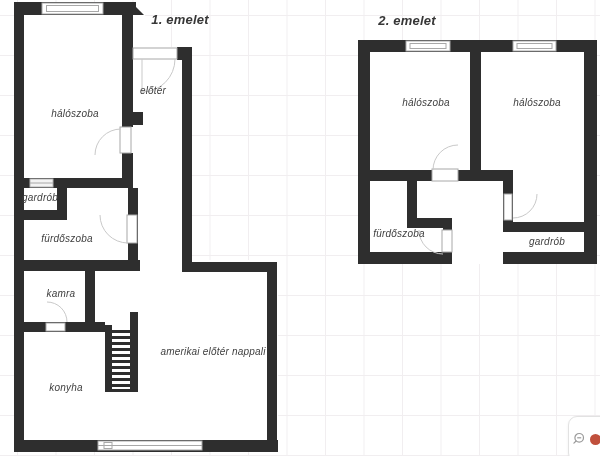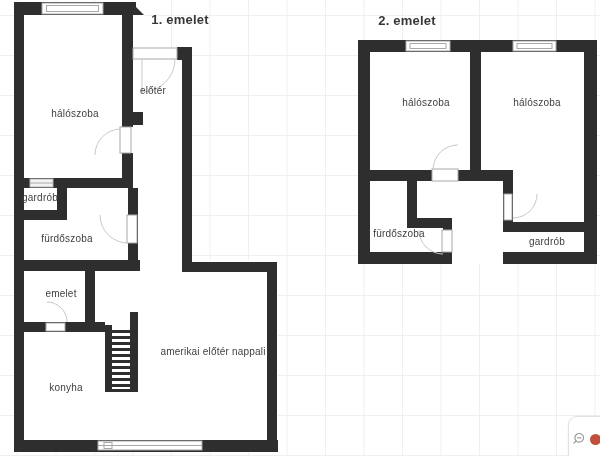--- a/index.html
+++ b/index.html
@@ -5,20 +5,21 @@
   html,body{margin:0;padding:0;}
   .stage{
     position:relative;width:600px;height:456px;overflow:hidden;
     background-color:#ffffff;
     background-image:
       linear-gradient(to right, var(--grid,#f1eef0) 1px, transparent 1px),
       linear-gradient(to bottom, var(--grid,#f1eef0) 1px, transparent 1px);
     background-size:38.5px 40px;
     background-position:17px 15px;
     font-family:"Liberation Sans", sans-serif;
+    font-style:italic;
   }
   .plan-svg{position:absolute;left:0;top:0;}
   .lbl{
     position:absolute;transform:translate(-50%,-50%);
     font-size:10px;color:#3e3e3e;white-space:nowrap;letter-spacing:.2px;
   }
   .title{
     font-size:13px;font-weight:700;color:#373737;letter-spacing:.2px;
   }
   .zoombox{
@@ -162,21 +163,21 @@
         <path class="arc" d="M 419 230 A 24 24 0 0 0 443 254"></path>
       </g>
     </g>
   </svg>
 
   <div class="lbl title" style="left:180px;top:19px;">1. emelet</div>
   <div class="lbl" style="left:75px;top:113px;">hálószoba</div>
   <div class="lbl" style="left:153px;top:90px;">előtér</div>
   <div class="lbl" style="left:40px;top:197px;">gardrób</div>
   <div class="lbl" style="left:67px;top:238px;">fürdőszoba</div>
-  <div class="lbl" style="left:61px;top:293px;">emelet</div>
+  <div class="lbl" style="left:61px;top:293px;">kamra</div>
   <div class="lbl" style="left:66px;top:387px;">konyha</div>
   <div class="lbl" style="left:213px;top:351px;">amerikai előtér nappali</div>
 
   <div class="lbl title" style="left:407px;top:20px;">2. emelet</div>
   <div class="lbl" style="left:426px;top:102px;">hálószoba</div>
   <div class="lbl" style="left:537px;top:102px;">hálószoba</div>
   <div class="lbl" style="left:399px;top:233px;">fürdőszoba</div>
   <div class="lbl" style="left:547px;top:241px;">gardrób</div>
 
   <div class="zoombox">

